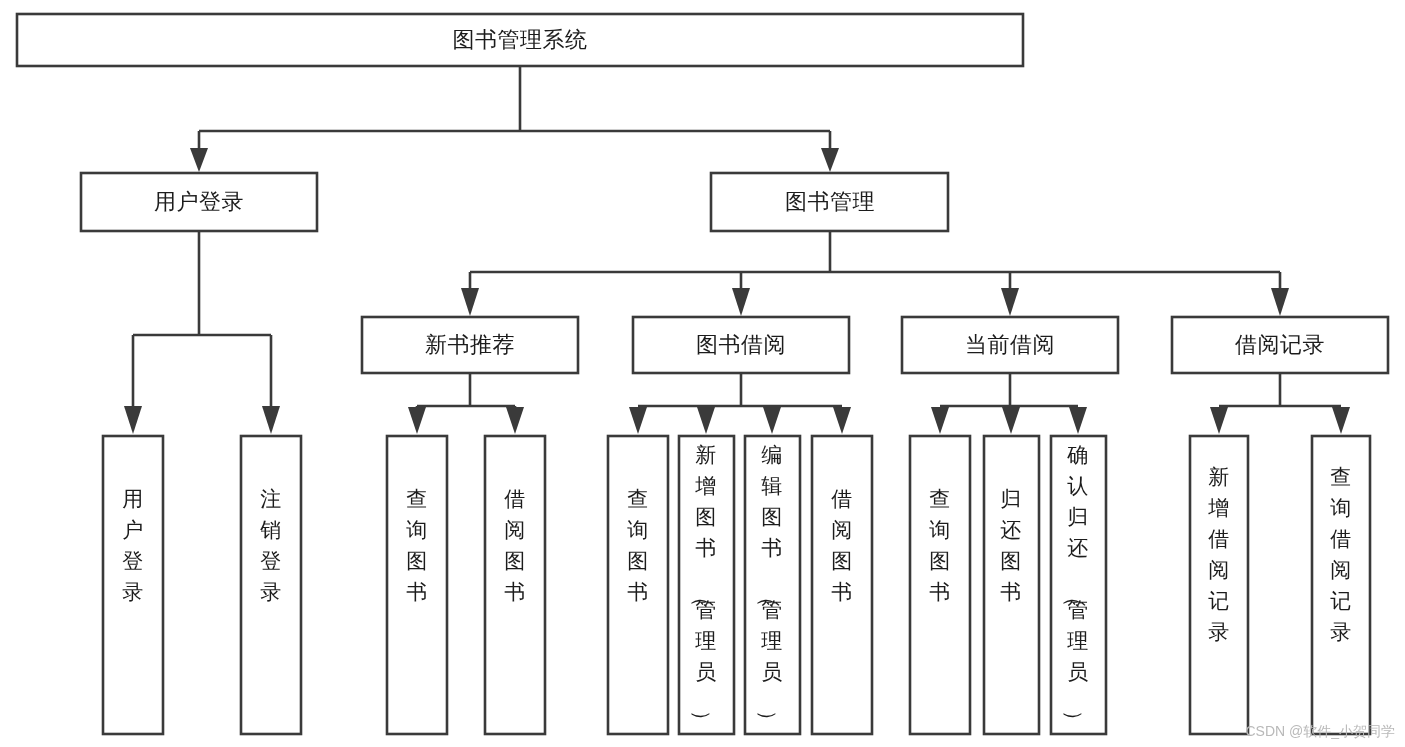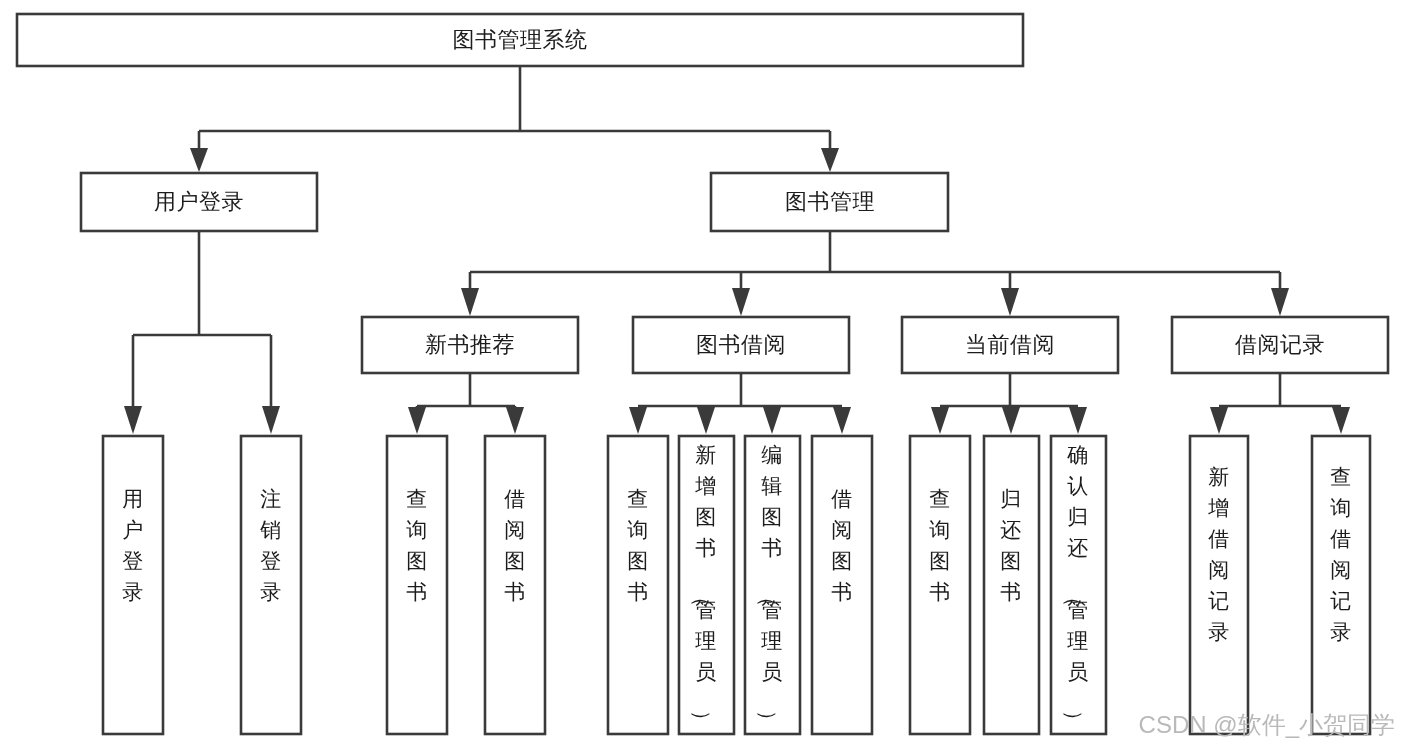--- a/index.html
+++ b/index.html
@@ -47,21 +47,21 @@
   }
   .arrow-head {
     fill: #3a3a3a;
     stroke: none;
   }
   .watermark {
     position: absolute;
     right: 10px;
     bottom: 6px;
     font-family: "Liberation Sans", "DejaVu Sans", sans-serif;
-    font-size: 24px;
+    font-size: 14px;
     color: #b9b9b9;
     white-space: nowrap;
     pointer-events: none;
   }
 </style>
 </head>
 <body>
 
 <svg id="diagram" viewBox="0 0 1405 747" xmlns="http://www.w3.org/2000/svg">
 

